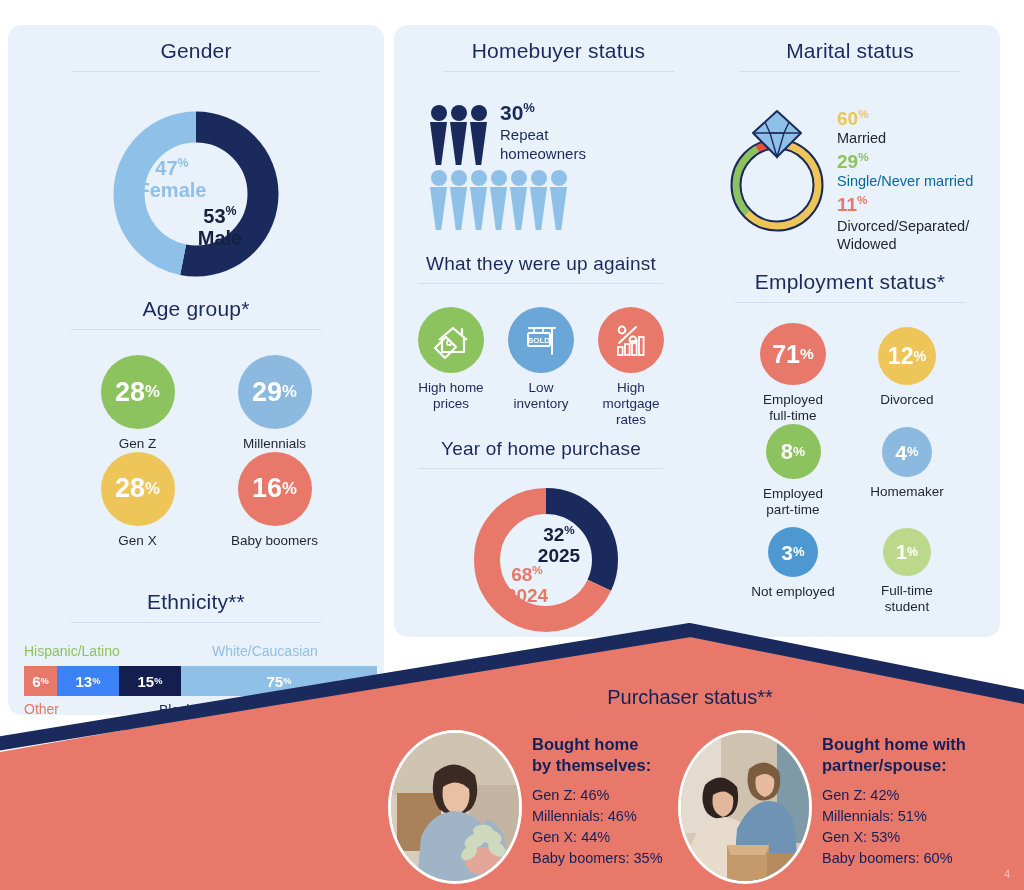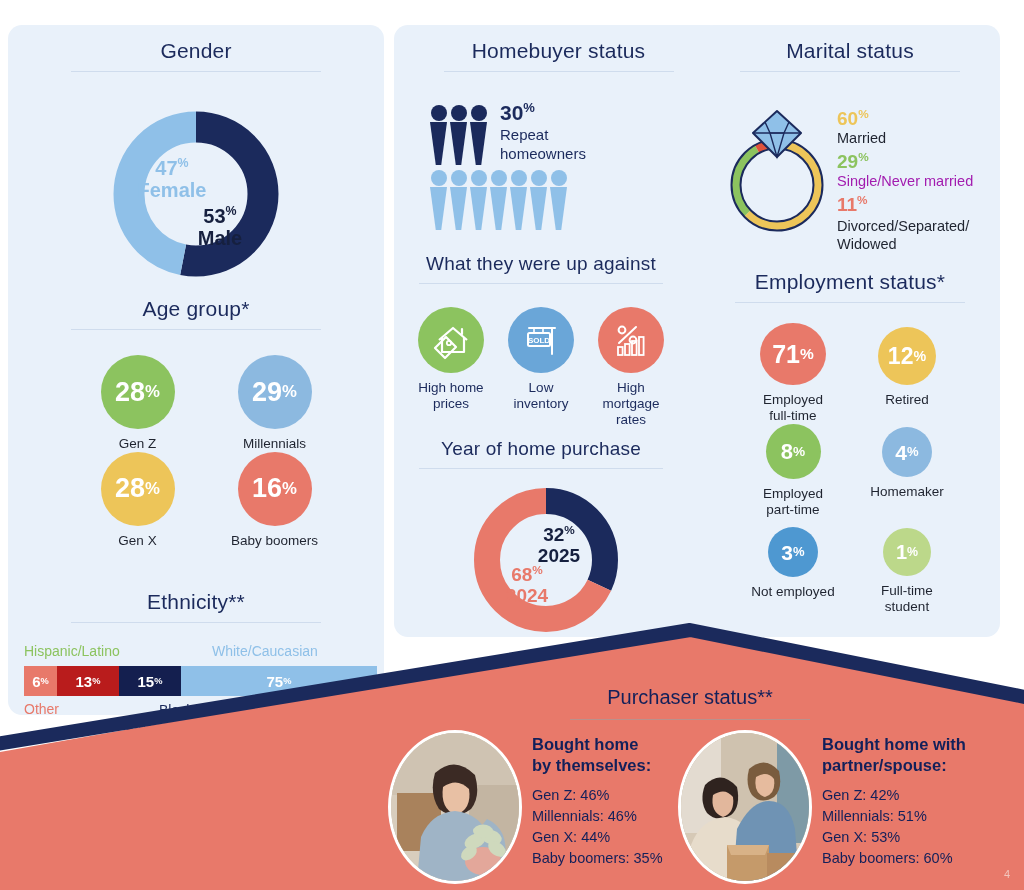--- a/index.html
+++ b/index.html
@@ -131,21 +131,21 @@
   <div style="position:absolute;left:0;top:565px;width:376px;">
     <div class="card-title">Ethnicity**</div>
     <div class="rule" style="width:250px;"></div>
   </div>
 
   <div class="eth-bar" style="position:absolute;left:16px;top:641px;width:353px;">
     <div class="eth-seg" style="width:33px;background:#e8796a;">
       <span>6</span>
         <span class="pct-sup">%</span>
     </div>
-    <div class="eth-seg" style="width:62px;background:#b91c1c;">
+    <div class="eth-seg" style="width:62px;background:#3b82f6;">
       <span>13</span>
         <span class="pct-sup">%</span>
     </div>
     <div class="eth-seg" style="width:62px;background:#141f4f;">
       <span>15</span>
         <span class="pct-sup">%</span>
     </div>
     <div class="eth-seg" style="width:196px;background:#8fc0e8;">
       <span>75</span>
         <span class="pct-sup">%</span>
@@ -341,21 +341,21 @@
     <div style="margin-bottom:4px;">
       <div style="font-size:19px;font-weight:700;color:#edc559;line-height:1.15;">
         <span>60</span><span class="pct-sup">%</span>
       </div>
       <div style="font-size:14.5px;color:#1f2430;">Married</div>
     </div>
     <div style="margin-bottom:4px;">
       <div style="font-size:19px;font-weight:700;color:#8cc35f;line-height:1.15;">
         <span>29</span><span class="pct-sup">%</span>
       </div>
-      <div style="font-size:14.5px;color:#a21caf;">Single/Never married</div>
+      <div style="font-size:14.5px;color:#0369a1;">Single/Never married</div>
     </div>
     <div>
       <div style="font-size:19px;font-weight:700;color:#e8796a;line-height:1.15;">
         <span>11</span><span class="pct-sup">%</span>
       </div>
       <div style="font-size:14.5px;color:#1f2430;line-height:1.3;">
         <div>Divorced/Separated/</div>
         <div>Widowed</div>
       </div>
     </div>
@@ -378,21 +378,21 @@
         <div>full-time</div>
       </div>
     </div>
 
     <div class="bub-cell" style="width:114px;height:101px;justify-content:flex-start;">
       <div class="bubble" style="width:58px;height:58px;background:#edc559;font-size:23px;margin-top:4px;">
         <span>12</span>
           <span class="pct-sup">%</span>
       </div>
       <div class="bubble-cap">
-        <div>Retired</div>
+        <div>Divorced</div>
       </div>
     </div>
 
     <div class="bub-cell" style="width:114px;height:103px;justify-content:flex-start;">
       <div class="bubble" style="width:55px;height:55px;background:#8cc35f;font-size:22px;">
         <span>8</span>
           <span class="pct-sup">%</span>
       </div>
       <div class="bubble-cap">
         <div>Employed</div>

